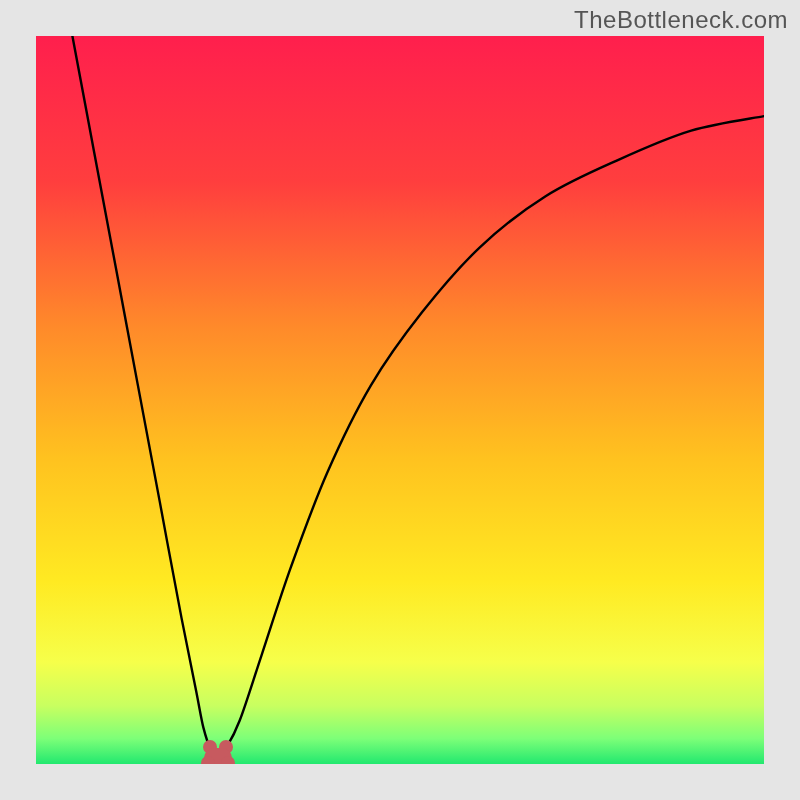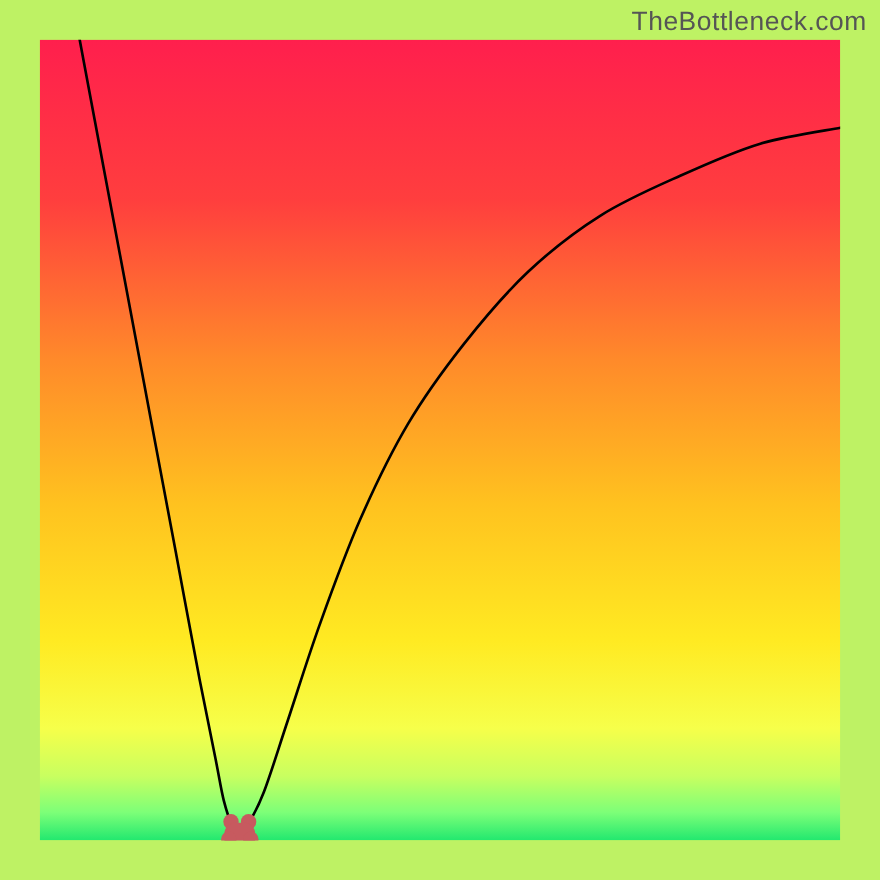--- a/index.html
+++ b/index.html
@@ -10,21 +10,21 @@
     background: #000;
     overflow: hidden;
     font-family: Arial, Helvetica, sans-serif;
   }
   .frame {
     position: absolute;
     left: 0;
     top: 0;
     width: 800px;
     height: 800px;
-    background: #bef264;
+    background: #e5e5e5;
   }
   .watermark {
     position: absolute;
     top: 6px;
     right: 12px;
     color: #555;
     font-size: 24px;
     letter-spacing: 0.5px;
     z-index: 10;
   }

